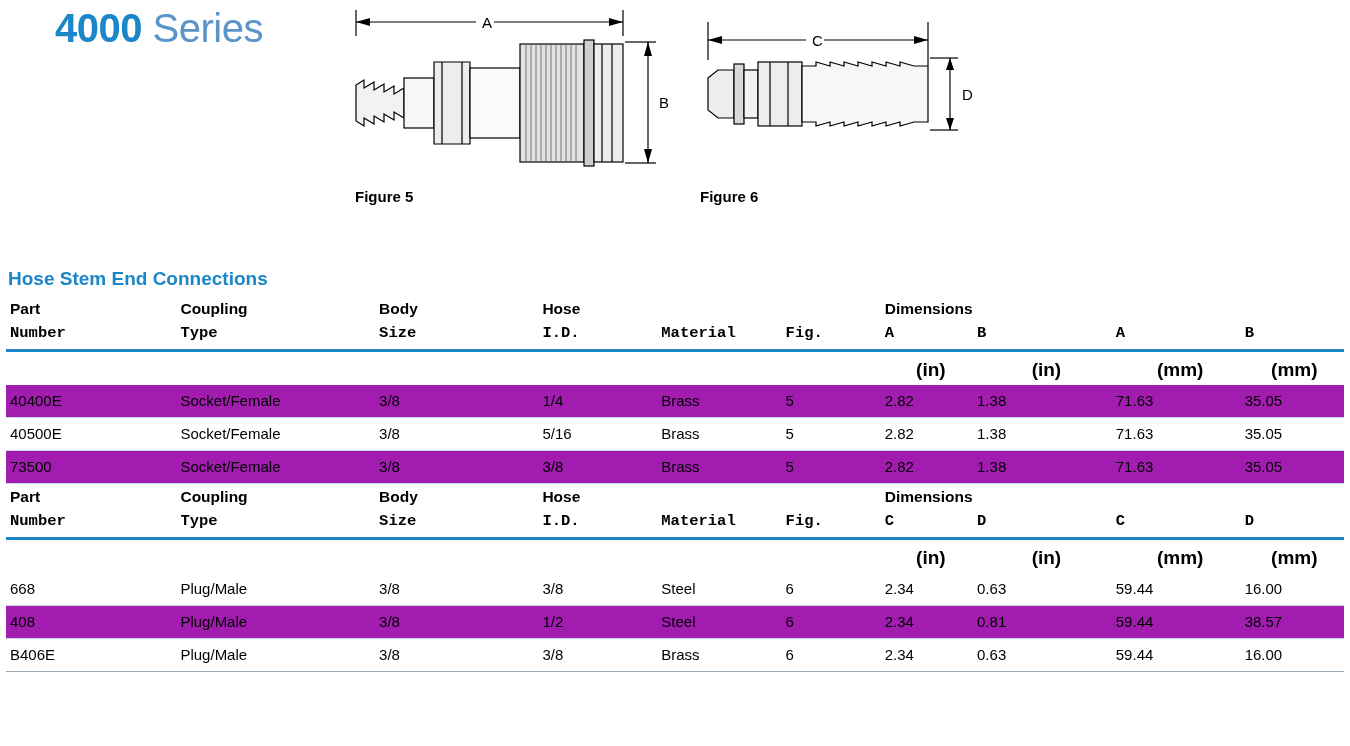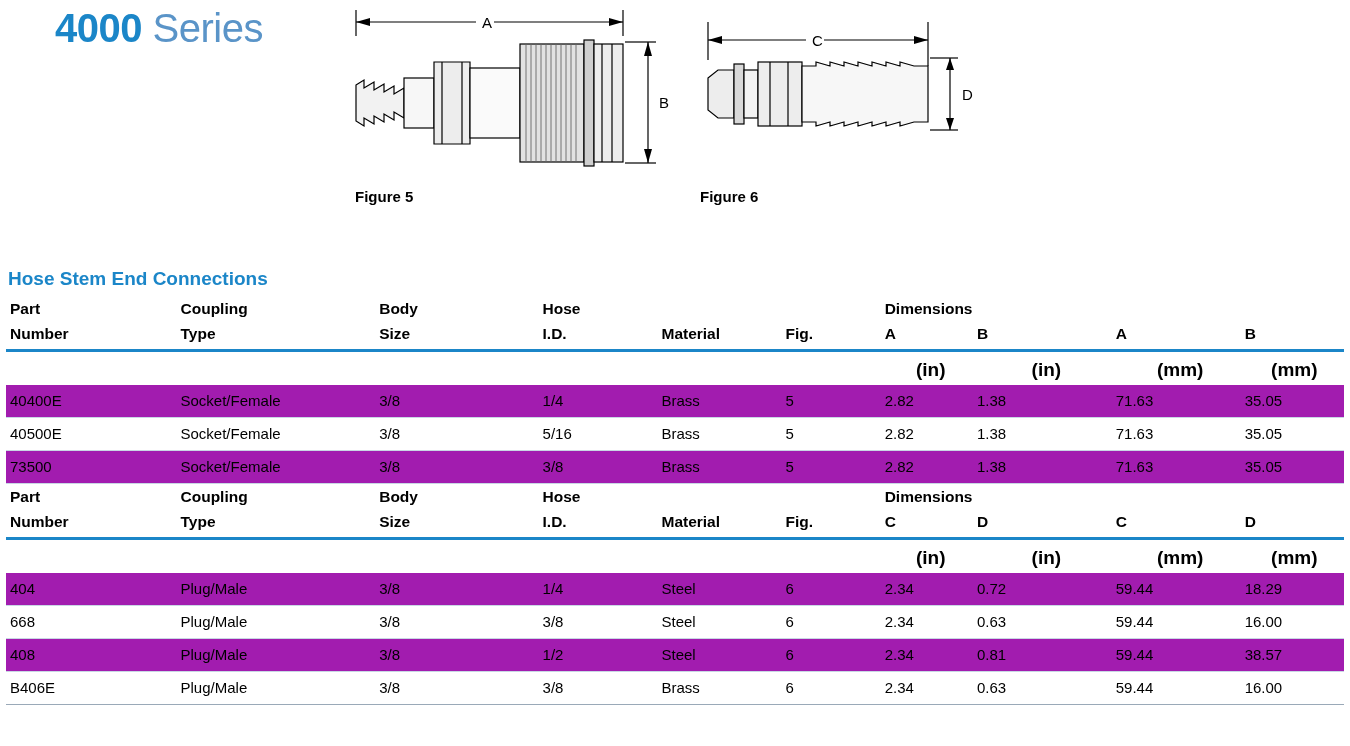--- a/index.html
+++ b/index.html
@@ -96,20 +96,21 @@
   tr.hdr td {
     font-weight: bold;
     font-size: 15.5px;
     line-height: 23px;
     padding-top: 1px !important;
     padding-bottom: 1px !important;
   }
   tr.hdr-bottom td {
     border-bottom: 3px solid #1b86c8;
     padding-bottom: 4px !important;
+    font-family: Liberation Mono, monospace;
   }
   tr.units td {
     font-weight: bold;
     font-size: 19px;
     line-height: 30px;
     height: 30px;
     padding-top: 3px !important;
     text-align: center;
   }
   tr.data td {
@@ -327,32 +328,20 @@
       <td class="colC"></td>
       <td class="colD"></td>
       <td class="colE"></td>
       <td class="colF"></td>
       <td class="colG">(in)</td>
       <td class="colH">(in)</td>
       <td class="colI">(mm)</td>
       <td class="colJ">(mm)</td>
     </tr>
 
-    <tr class="data alt">
-      <td class="colA">404</td>
-      <td class="colB">Plug/Male</td>
-      <td class="colC">3/8</td>
-      <td class="colD">1/4</td>
-      <td class="colE">Steel</td>
-      <td class="colF">6</td>
-      <td class="colG">2.34</td>
-      <td class="colH">0.72</td>
-      <td class="colI">59.44</td>
-      <td class="colJ">18.29</td>
-    </tr>
     <tr class="data">
       <td class="colA">668</td>
       <td class="colB">Plug/Male</td>
       <td class="colC">3/8</td>
       <td class="colD">3/8</td>
       <td class="colE">Steel</td>
       <td class="colF">6</td>
       <td class="colG">2.34</td>
       <td class="colH">0.63</td>
       <td class="colI">59.44</td>

